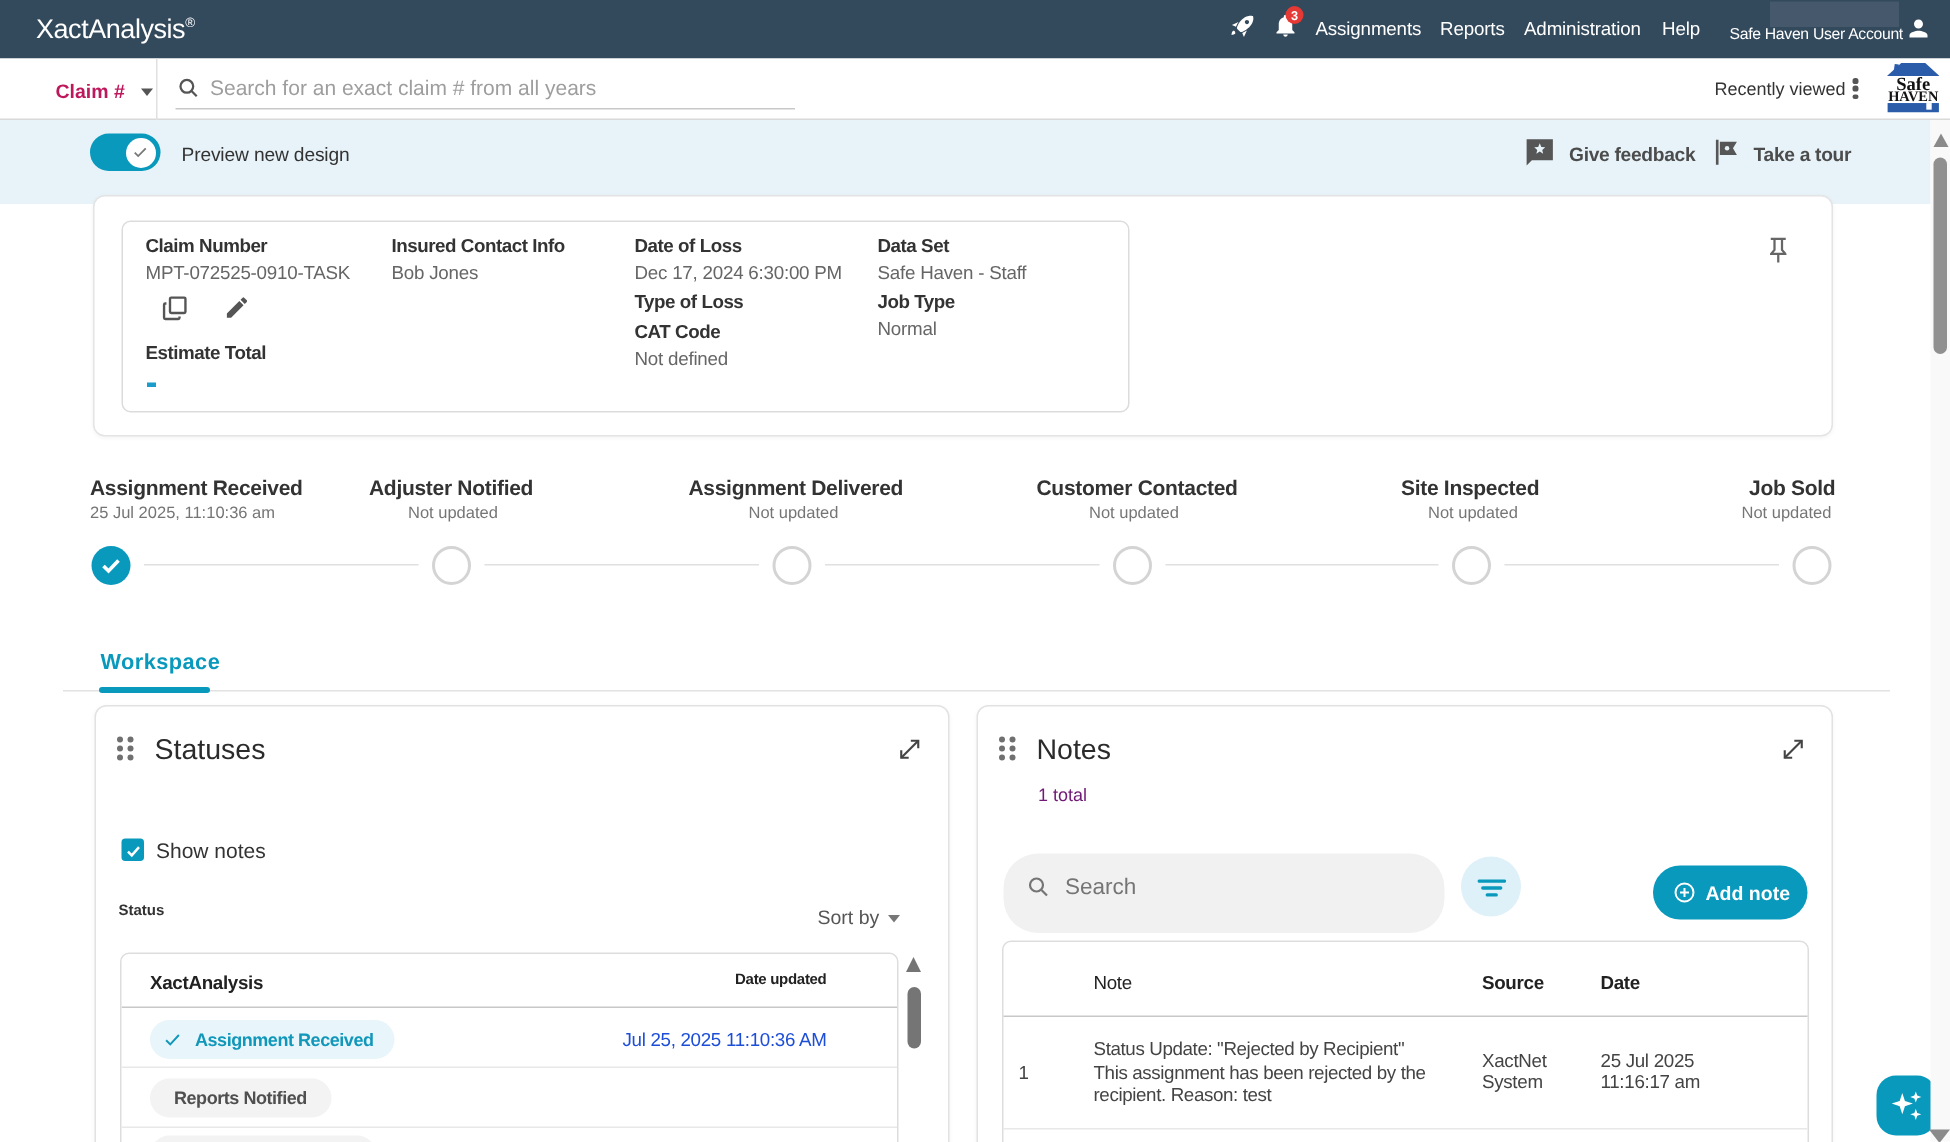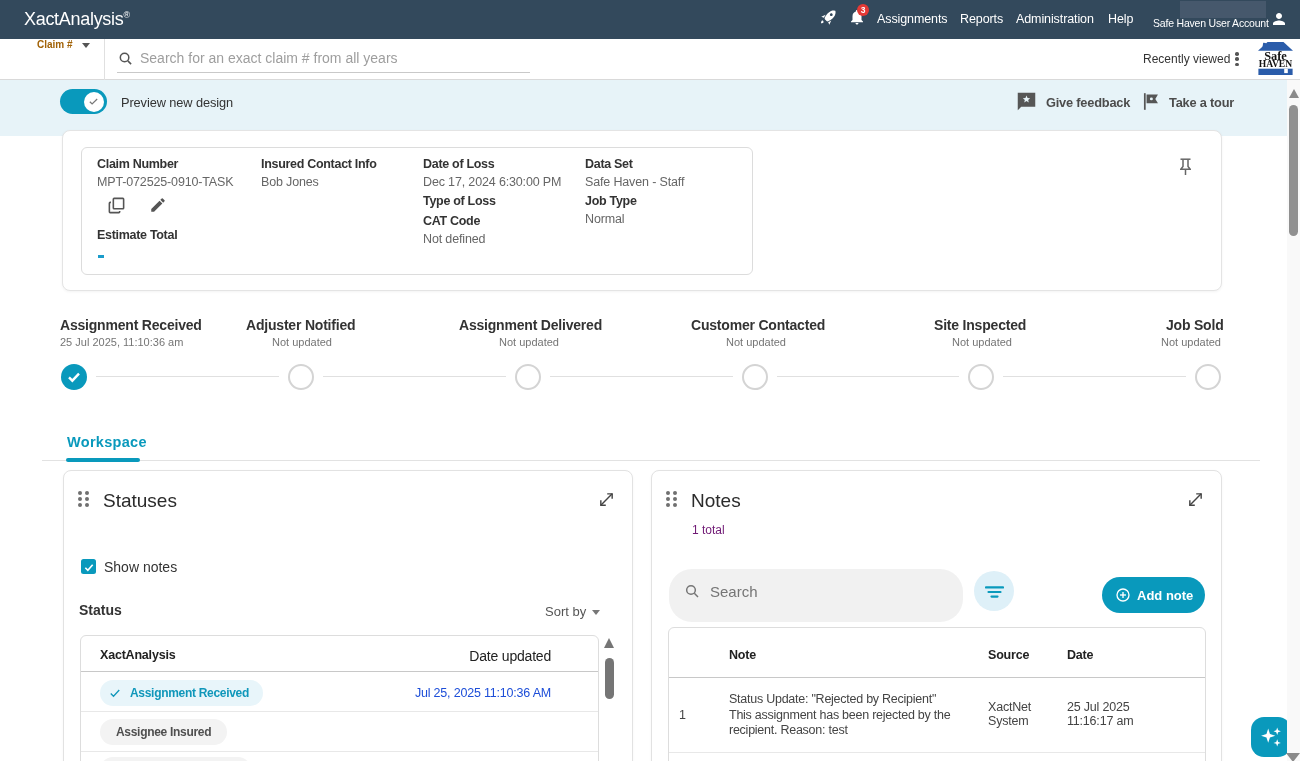--- a/index.html
+++ b/index.html
@@ -7,21 +7,21 @@
 .abs { position:absolute; }
 
 #navbar { position:absolute; left:0; top:0; width:1300px; height:39px; background:#33495c; color:#fff; }
 #logo { position:absolute; left:24px; top:9px; font-size:18px; color:#fff; letter-spacing:-0.3px; }
 #logo sup { font-size:9px; }
 .navitem { position:absolute; top:12px; font-size:12.5px; letter-spacing:-0.1px; color:#fff; }
 #redact-user { position:absolute; left:1180px; top:1px; width:86px; height:17px; background:#46586c; }
 #useraccount { position:absolute; left:1153px; top:17px; font-size:10.5px; color:#fff; letter-spacing:-0.2px; }
 
 #toolbar { position:absolute; left:0; top:39px; width:1300px; height:41px; background:#fff; border-bottom:1px solid #d9d9d9; }
-#claimdd { position:absolute; left:37px; top:0; font-size:10px; font-weight:bold; color:#a16207; }
+#claimdd { position:absolute; left:37px; top:14px; font-size:13px; font-weight:bold; color:#be185d; }
 #claimdd .caret { display:inline-block; margin-left:7px; width:0; height:0; border-left:4.5px solid transparent; border-right:4.5px solid transparent; border-top:5px solid #555; vertical-align:middle; }
 #tbdivider { position:absolute; left:104px; top:0px; width:1px; height:41px; background:#e0e0e0; }
 #searchline { position:absolute; left:117px; top:33px; width:413px; height:1px; background:#c9c9c9; }
 #searchph { position:absolute; left:140px; top:11px; font-size:14px; color:#9e9e9e; }
 #recently { position:absolute; left:1143px; top:13px; font-size:12px; color:#333; }
 #kebab { position:absolute; left:1235px; top:13px; width:4px; }
 #kebab div { width:3.5px; height:3.5px; border-radius:50%; background:#555; margin-bottom:1.8px; }
 
 #bluestrip { position:absolute; left:0; top:80px; width:1287px; height:56px; background:#e7f3f8; }
 #toggle { position:absolute; left:60px; top:9px; width:47px; height:25px; background:#0999bc; border-radius:13px; }
@@ -48,21 +48,21 @@
 
 .card { position:absolute; top:470px; height:400px; background:#fff; border:1px solid #e2e2e2; border-radius:8px; box-shadow:0 1px 3px rgba(0,0,0,0.04); }
 #card-statuses { left:63px; width:570px; }
 #card-notes { left:651px; width:571px; }
 .draghandle { position:absolute; width:13px; height:18px; }
 .draghandle span { position:absolute; width:4px; height:4px; border-radius:50%; background:#707070; }
 .cardtitle { position:absolute; font-size:19px; color:#2b2b2b; }
 
 #chk { position:absolute; left:17px; top:88px; width:15px; height:15px; background:#0999bc; border-radius:2.5px; }
 #shownotes { position:absolute; left:40px; top:88px; font-size:14px; color:#333; }
-#statuslbl { position:absolute; left:15px; top:131px; font-size:14px; font-weight:bold; color:#333; }
+#statuslbl { position:absolute; left:15px; top:131px; font-size:10px; font-weight:bold; color:#333; }
 #sortby { position:absolute; left:481px; top:133px; font-size:13px; color:#555; }
 #sttable { position:absolute; left:16px; top:164px; width:519px; height:235px; border:1px solid #ddd; border-radius:6px; overflow:hidden; background:#fff; }
 .strow { position:relative; }
 .pill { display:inline-block; border-radius:13px; font-size:12px; letter-spacing:-0.3px; font-weight:bold; }
 
 #ntotal { position:absolute; left:40px; top:52px; font-size:12px; color:#701a75; }
 #searchpill { position:absolute; left:17px; top:98px; width:294px; height:53px; background:#f1f1f1; border-radius:23px; }
 #filterbtn { position:absolute; left:322px; top:100px; width:40px; height:40px; background:#def0f8; border-radius:50%; }
 #addnote { position:absolute; left:450px; top:106px; width:103px; height:36px; background:#0999bc; border-radius:18px; color:#fff; }
 #notetable { position:absolute; left:16px; top:156px; width:538px; height:243px; border:1px solid #ddd; border-radius:6px; }
@@ -229,32 +229,32 @@
         <path d="M4 12.5l5.5 5.5L20 6"></path>
       </svg>
     </div>
   <div id="shownotes">Show notes</div>
   <div id="statuslbl">Status</div>
   <div id="sortby">Sort by</div>
   <span class="abs" style="left:528px; top:139px; display:inline-block; width:0; height:0; border-left:4.5px solid transparent; border-right:4.5px solid transparent; border-top:5px solid #777;"></span>
   <div id="sttable">
     <div style="height:36px; border-bottom:1px solid #c8c8c8; position:relative;">
       <div class="abs" style="left:19px; top:12px; font-size:12.5px; letter-spacing:-0.2px; font-weight:bold; color:#222;">XactAnalysis</div>
-      <div class="abs" style="right:47px; top:12px; font-size:14px; letter-spacing:-0.2px; font-weight:normal; color:#222;margin-left:12px;">Date updated</div>
+      <div class="abs" style="right:47px; top:12px; font-size:10px; letter-spacing:-0.2px; font-weight:bold; color:#222;margin-left:12px;">Date updated</div>
     </div>
     <div class="strow" style="height:40px; border-bottom:1px solid #e8e8e8;">
       <div class="pill" style="position:absolute; left:19px; top:8px; height:26px; background:#e8f5fa; color:#1097ba; padding:0 14px 0 30px; line-height:26px;">Assignment Received
         <svg style="position:absolute; left:8px; top:7px;" width="14" height="12" viewBox="0 0 24 24" fill="none" stroke="#1097ba" stroke-width="2.6">
             <path d="M3.5 13l5.5 5.5L20.5 6"></path>
           </svg>
       </div>
       <div class="abs" style="right:47px; top:14px; font-size:12.5px; letter-spacing:-0.2px; color:#1d4ed8;">Jul 25, 2025 11:10:36 AM</div>
     </div>
     <div class="strow" style="height:40px; border-bottom:1px solid #e8e8e8;">
-      <div class="pill" style="position:absolute; left:19px; top:7px; height:26px; background:#f3f3f3; color:#4f4f4f; padding:0 16px; line-height:26px;">Assignee Insured</div>
+      <div class="pill" style="position:absolute; left:19px; top:7px; height:26px; background:#f3f3f3; color:#4f4f4f; padding:0 16px; line-height:26px;">Reports Notified</div>
     </div>
     <div class="strow" style="height:39px;">
       <div class="pill" style="position:absolute; left:19px; top:5px; height:26px; background:#f3f3f3; color:#4f4f4f; padding:0 16px; line-height:26px;">Assignment Returned</div>
     </div>
   </div>
   <div class="abs" style="left:540px; top:167px; width:0; height:0; border-left:5.5px solid transparent; border-right:5.5px solid transparent; border-bottom:10px solid #757575;"></div>
   <div class="abs" style="left:541px; top:187px; width:9px; height:41px; background:#757575; border-radius:4.5px;"></div>
 </div>
 
 <div class="card" id="card-notes">
@@ -292,21 +292,21 @@
   <div id="addnote">
     <svg style="position:absolute; left:13px; top:10px;" width="16" height="16" viewBox="0 0 24 24" fill="none" stroke="#fff" stroke-width="2">
         <circle cx="12" cy="12" r="9"></circle>
         <line x1="12" y1="7.5" x2="12" y2="16.5"></line>
         <line x1="7.5" y1="12" x2="16.5" y2="12"></line>
       </svg>
     <div style="position:absolute; left:35px; top:11px; font-size:13px; font-weight:bold;">Add note</div>
   </div>
   <div id="notetable">
     <div style="height:50px; border-bottom:1px solid #c8c8c8; position:relative;">
-      <div class="abs" style="left:60px; top:20px; font-size:12.5px; letter-spacing:-0.2px; font-weight:bold; color:#222;">Note</div>
+      <div class="abs" style="left:60px; top:20px; font-size:12.5px; letter-spacing:-0.2px; font-weight:normal; color:#222;">Note</div>
       <div class="abs" style="left:319px; top:20px; font-size:12.5px; letter-spacing:-0.2px; font-weight:bold; color:#222;">Source</div>
       <div class="abs" style="left:398px; top:20px; font-size:12.5px; letter-spacing:-0.2px; font-weight:bold; color:#222;">Date</div>
     </div>
     <div style="position:relative; height:75px; border-bottom:1px solid #e8e8e8;">
       <div class="abs" style="left:10px; top:30px; font-size:12.5px; color:#444;">1</div>
       <div class="abs" style="left:60px; top:14px; font-size:12.5px; letter-spacing:-0.25px; color:#444; line-height:15.5px; white-space:nowrap;">Status Update: "Rejected by Recipient"<br>This assignment has been rejected by the<br>recipient. Reason: test</div>
       <div class="abs" style="left:319px; top:22px; font-size:12.5px; letter-spacing:-0.2px; color:#444; line-height:14px;">XactNet<br>System</div>
       <div class="abs" style="left:398px; top:22px; font-size:12.5px; letter-spacing:-0.2px; color:#444; line-height:14px;">25 Jul 2025<br>11:16:17 am</div>
     </div>
   </div>

